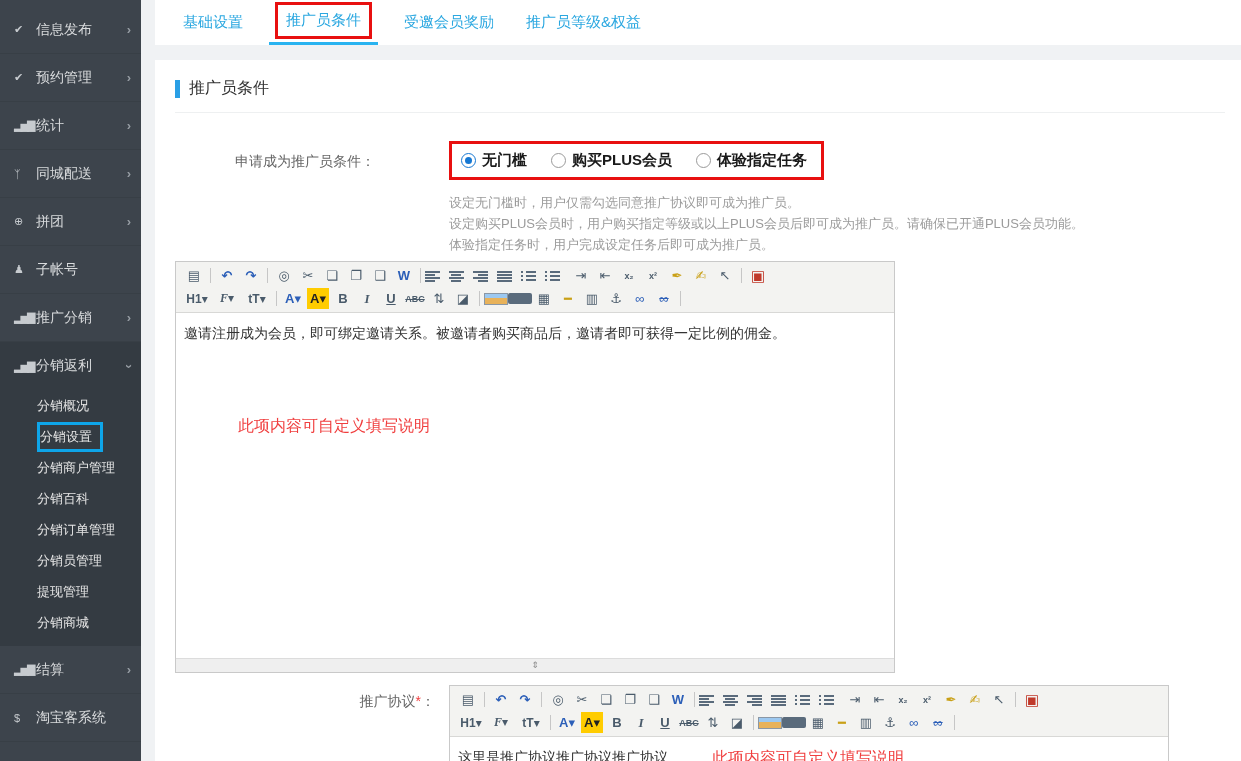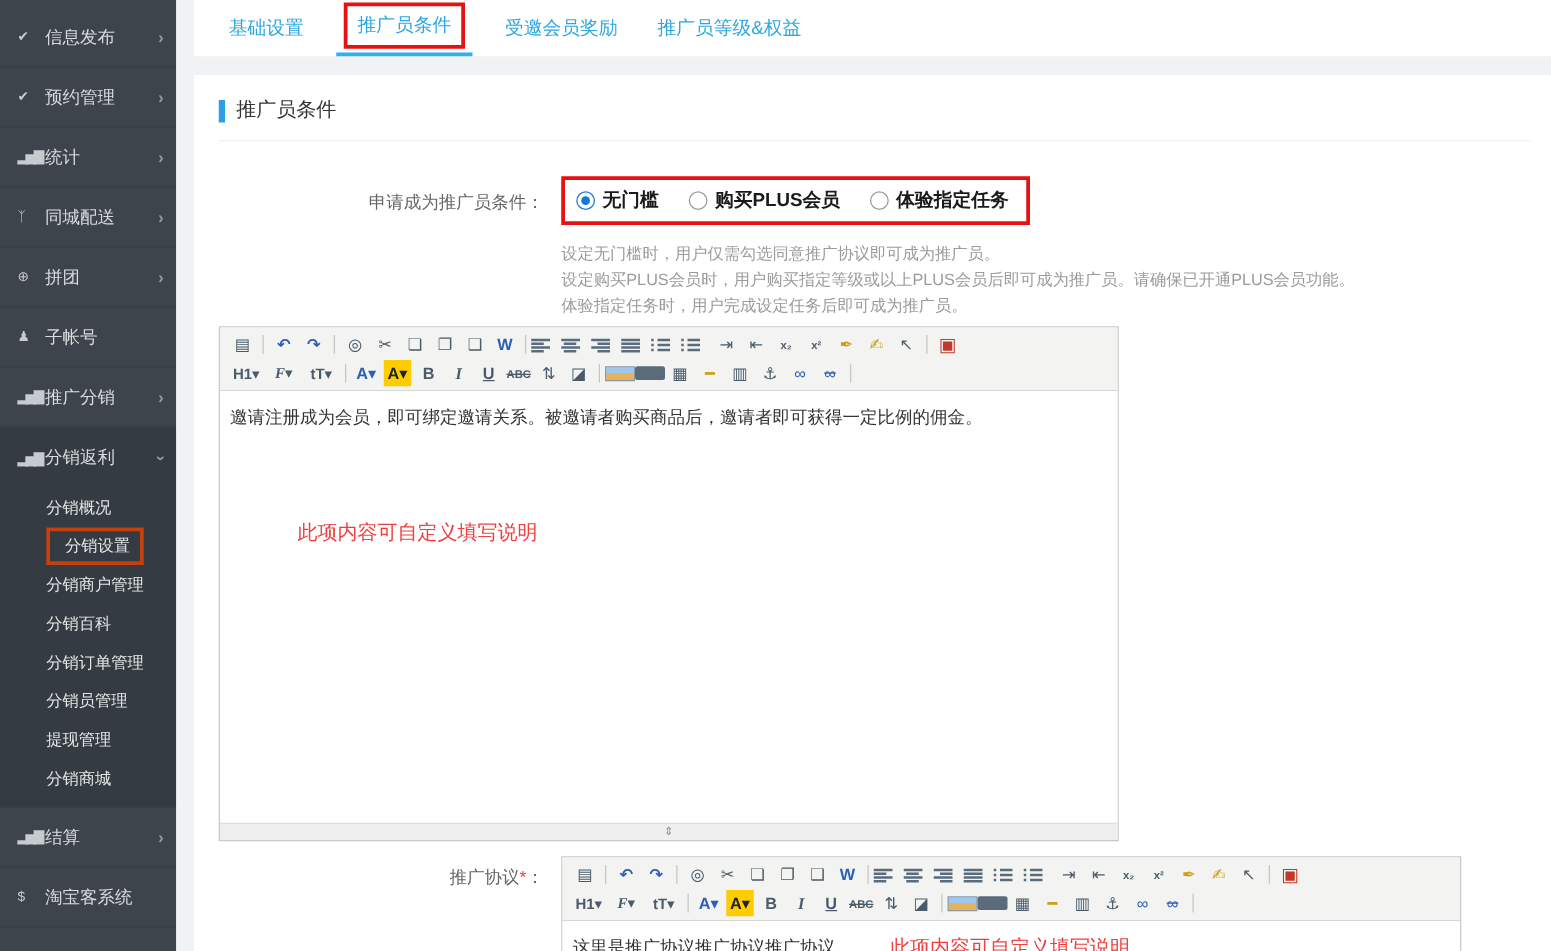--- a/index.html
+++ b/index.html
@@ -11,21 +11,21 @@
   .side-item { height:48px; display:flex; align-items:center; padding:0 10px 0 14px;
                color:#d9dbdd; cursor:pointer; border-bottom:1px solid rgba(0,0,0,0.07); }
   .s-icon { width:22px; font-size:11px; color:#c7cbcf; letter-spacing:-2px; flex-shrink:0; }
   .s-label { flex:1; font-size:14px; }
   .chev { color:#969ca3; font-size:13px; font-weight:bold; }
   .group-open { background:#343b42; padding-bottom:8px; }
   .group-open .side-item { border-bottom:none; }
   .chev.down { display:inline-block; transform:rotate(90deg); }
   .sub-item { height:31px; display:flex; align-items:center; padding-left:37px;
               font-size:13px; color:#e5e5e5; cursor:pointer; }
-  .sub-item.red-box span { border:3px solid #c2410c; padding:3px 8px 3px 12px;text-align:center; }
+  .sub-item.red-box span { border:3px solid #0ea5e9; padding:3px 8px 3px 0;text-align:center; }
 
   
   .main { flex:1; display:flex; flex-direction:column; padding-left:14px; background:#f0f2f4; }
   .tabbar { background:#fff; height:45px; flex-shrink:0; display:flex; align-items:stretch; padding-left:12px; }
   .tab { padding:0 16px; display:flex; align-items:center; color:#2aa7e0; font-size:15px;
          cursor:pointer; position:relative; }
   .tab.active::after { content:''; position:absolute; left:10px; right:10px; bottom:0;
                        height:3px; background:#29b3f0; }
   .tab.red-box > span { border:3px solid #e81010; padding:6px 8px; margin-top:-4px; }
   .gap { height:15px; flex-shrink:0; }
@@ -34,21 +34,21 @@
   .sec-title { display:flex; align-items:center; gap:9px; margin-bottom:13px; }
   .sec-bar { width:5px; height:18px; background:#2a9fe5; }
   .sec-text { font-size:16px; color:#333; }
   .divider { height:1px; background:#eef0f1; margin-bottom:28px; }
 
   .frow { display:flex; }
   .frow1 { margin-bottom:6px; }
   .frow2 { margin-bottom:12px; }
   .flabel { width:274px; flex-shrink:0; text-align:right; padding-right:14px;
             font-size:14px; color:#666; }
-  .frow1 .flabel { padding-top:12px; }
+  .frow1 .flabel { padding-top:12px;text-align:center; }
   .frow2 .flabel, .frow3 .flabel { padding-top:8px; }
   .req { color:#f03e3e; }
 
   .radio-wrap { display:inline-flex; align-items:center; gap:24px;
                 border:3px solid #e81010; padding:7px 14px 7px 9px; }
   .radio-opt { display:flex; align-items:center; gap:6px; font-size:15px; font-weight:bold;
                color:#1a1a1a; cursor:pointer; }
   .radio { width:15px; height:15px; border:1px solid #9a9a9a; border-radius:50%;
            background:#fff; position:relative; flex-shrink:0; }
   .radio-opt.checked .radio { border-color:#1678d3; }

